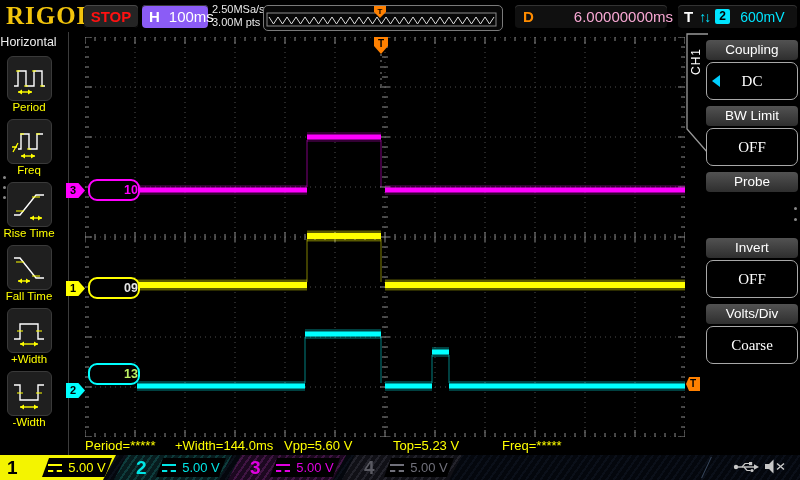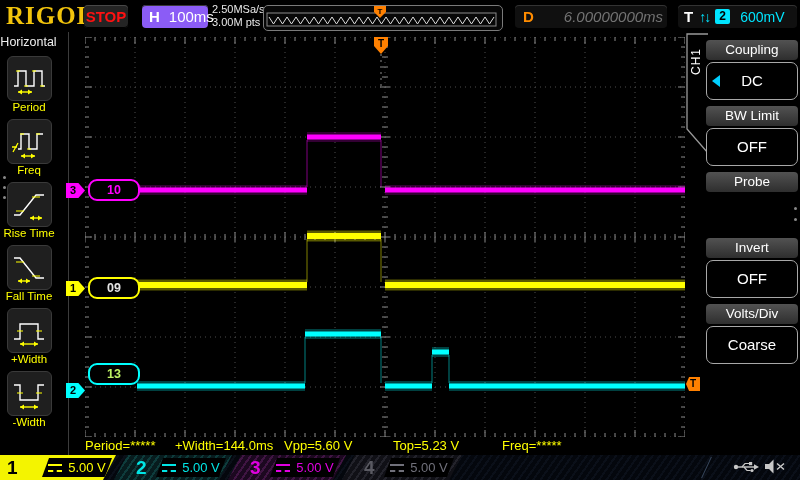--- a/index.html
+++ b/index.html
@@ -2,53 +2,53 @@
 <html><head>
 <meta charset="utf-8">
 <style>
   html,body{margin:0;padding:0;background:#111;}
   #screen{position:relative;width:800px;height:480px;background:#000;overflow:hidden;
           font-family:"Liberation Sans","DejaVu Sans",sans-serif;}
   
   .topbar{position:absolute;left:0;top:0;width:800px;height:32px;background:#000;}
   .logo{position:absolute;left:6px;top:2px;font-family:"Liberation Serif","DejaVu Serif",serif;
         font-weight:bold;font-size:25px;color:#f2c40c;letter-spacing:1px;}
-  .stop-btn{position:absolute;left:84px;top:5px;width:44px;height:23px;background:#242424;border-radius:4px;
+  .stop-btn{position:absolute;left:84px;top:5px;width:54px;height:23px;background:#242424;border-radius:4px;
         color:#ff1111;font-weight:bold;font-size:15px;text-align:center;line-height:23px;
         box-shadow:inset 0 1px 0 #484848, inset 0 -1px 0 #000;}
   .h-box{position:absolute;left:142px;top:5px;width:66px;height:23px;background:#8b5cf6;border-radius:4px;
         box-shadow:inset 0 1px 0 #383838;color:#fff;font-size:15px;line-height:23px;}
   .h-box .h-label{font-weight:bold;margin-left:7px;}
   .h-box .h-val{margin-left:9px;}
   .rates{position:absolute;left:212px;top:3px;font-size:11px;color:#e8e8e8;line-height:13px;white-space:nowrap;}
   .preview{position:absolute;left:263px;top:5px;width:238px;height:24px;background:#070707;
         border:1px solid #7a7a7a;border-radius:5px;}
   .d-box{position:absolute;left:515px;top:5px;width:152px;height:23px;background:#101010;border-radius:4px;
         box-shadow:inset 0 1px 0 #333;font-size:15px;line-height:23px;}
   .d-box .d-label{color:#ff8c00;font-weight:bold;margin-left:8px;}
-  .d-box .d-val{color:#737373;margin-left:30px;font-style:italic;}
+  .d-box .d-val{color:#f9a8d4;margin-left:40px;}
   .t-box{position:absolute;left:678px;top:5px;width:119px;height:23px;background:#101010;border-radius:4px;
         box-shadow:inset 0 1px 0 #333;display:flex;align-items:center;gap:6px;padding-left:6px;box-sizing:border-box;}
   .t-label{color:#fff;font-weight:bold;font-size:15px;}
   .t-arrows{color:#00e5ff;font-size:14px;letter-spacing:-2px;}
   .t-src{background:#00e5ff;color:#000;font-weight:bold;font-size:12px;width:15px;height:15px;
         border-radius:2px;text-align:center;line-height:15px;}
   .t-level{color:#00e5ff;font-size:14px;margin-left:4px;}
   
   .lm-title{position:absolute;left:0;top:35px;width:57px;text-align:center;color:#f0f0f0;font-size:12.5px;}
   .lm-btn{position:absolute;left:7px;width:43px;height:43px;background:#1f1f1f;border:1px solid #3a3a3a;border-radius:6px;}
   .lm0{top:56px}.lm1{top:119px}.lm2{top:182px}.lm3{top:245px}.lm4{top:308px}.lm5{top:371px}
   .lm-label{position:absolute;left:-4px;width:66px;text-align:center;color:#ffff00;font-size:11.5px;white-space:nowrap;}
   .lml0{top:101px}.lml1{top:164px}.lml2{top:227px}.lml3{top:290px}.lml4{top:353px}.lml5{top:416px}
   .side-dot{position:absolute;left:3px;width:3px;height:3px;border-radius:50%;background:#888;}
   .sep-line{position:absolute;left:68px;top:32px;width:1px;height:423px;background:#3c3c3c;}
   
   #graticule{position:absolute;left:85px;top:37px;width:600px;height:400px;background:#000;}
   .wlabel{position:absolute;left:88px;width:48px;height:18px;background:#000;border:2px solid;border-radius:9px;
-        text-align:center;line-height:18px;font-size:12.5px;font-weight:bold;}
+        text-align:right;line-height:18px;font-size:12.5px;font-weight:bold;}
   .wl0{top:179px;border-color:#ff00ff;color:#ff00ff;}
   .wl1{top:277px;border-color:#ffff00;color:#e5e5e5;}
   .wl2{top:363px;border-color:#00ffff;color:#bef264;}
   .wmarker{position:absolute;left:66px;width:19px;height:15px;color:#000;font-weight:bold;font-size:11px;
         line-height:15px;text-align:left;padding-left:4px;box-sizing:border-box;
         clip-path:polygon(0 0,65% 0,100% 50%,65% 100%,0 100%);}
   .wm0{top:183px;background:#ff00ff;}
   .wm1{top:281px;background:#ffff00;}
   .wm2{top:383px;background:#00ffff;}
   .tlevel-marker{position:absolute;left:686px;top:377px;width:14px;height:14px;background:#ff8000;color:#000;
@@ -58,21 +58,21 @@
   .meas{position:absolute;top:438px;color:#ffff00;font-size:13px;white-space:nowrap;}
   .ms0{left:85px}.ms1{left:175px}.ms2{left:284px}.ms3{left:393px}.ms4{left:502px}
   
   .ch-tab-text{position:absolute;left:689px;top:48px;color:#fff;font-size:12px;
         writing-mode:vertical-rl;transform:rotate(180deg);letter-spacing:1px;}
   .rm-item{position:absolute;left:706px;width:92px;}
   .rm0{top:40px}.rm1{top:106px}.rm2{top:172px}.rm3{top:238px}.rm4{top:304px}.rm5{top:370px}
   .rm-title{height:20px;background:linear-gradient(#525252,#2e2e2e);border-radius:4px;color:#fff;
         text-align:center;line-height:20px;font-size:13.5px;}
   .rm-value{position:relative;margin-top:2px;height:36px;background:#000;border:1px solid #a8a8a8;border-radius:7px;
-        color:#fff;text-align:center;line-height:36px;font-size:15px;}
+        color:#fff;text-align:center;line-height:36px;font-size:15px;font-family:Liberation Serif, serif;}
   .sel-arrow{position:absolute;left:5px;top:12px;width:0;height:0;
         border-top:6px solid transparent;border-bottom:6px solid transparent;border-right:8px solid #00cfff;}
   .rdot{position:absolute;left:794px;width:3px;height:3px;border-radius:50%;background:#888;}
   
   .bottom-bar{position:absolute;left:0;top:455px;width:800px;height:25px;background:#04070d;
         background-image:repeating-linear-gradient(125deg,rgba(70,90,130,.10) 0 2px,transparent 2px 6px);}
   .chip{position:absolute;top:455px;height:25px;}
   .chip1{left:0;width:116px;background:#f4f400;clip-path:polygon(0 0,100% 0,calc(100% - 13px) 100%,0 100%);}
   .chip2{left:114px;width:118px;background:repeating-linear-gradient(125deg,#0e3c3c 0 2px,#071c1e 2px 6px);
         clip-path:polygon(13px 0,100% 0,calc(100% - 13px) 100%,0 100%);}

